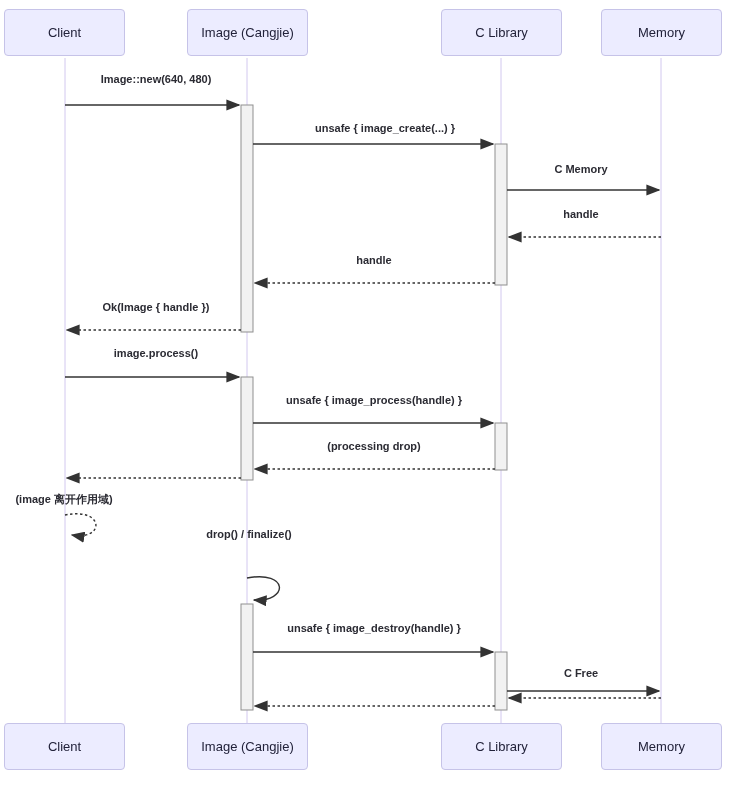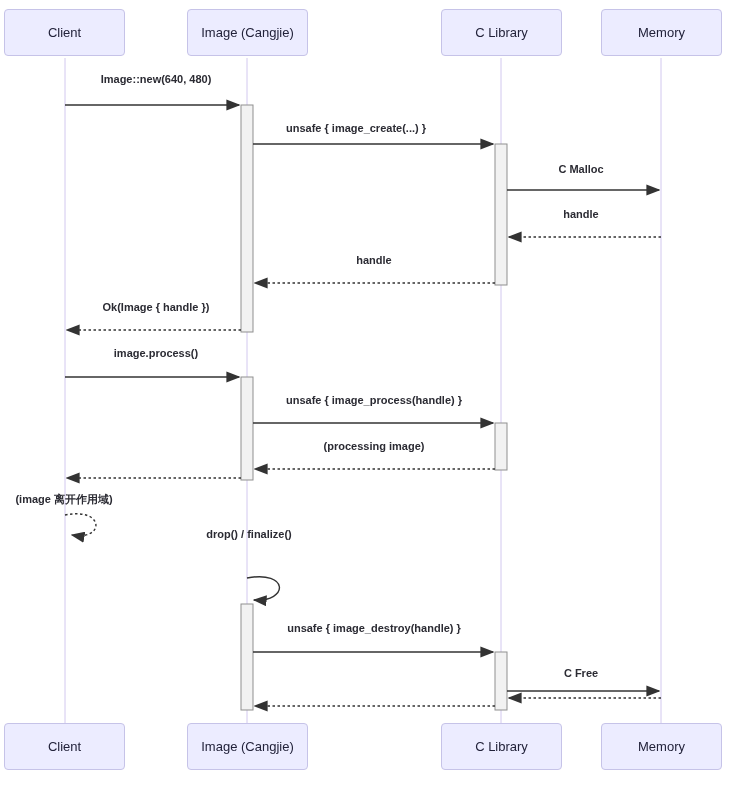--- a/index.html
+++ b/index.html
@@ -90,26 +90,26 @@
   <div class="actor" style="left:187px; top:9px; width:121px;">Image (Cangjie)</div>
   <div class="actor" style="left:441px; top:9px; width:121px;">C Library</div>
   <div class="actor" style="left:601px; top:9px; width:121px;">Memory</div>
 
   <div class="actor" style="left:4px;   top:723px; width:121px;">Client</div>
   <div class="actor" style="left:187px; top:723px; width:121px;">Image (Cangjie)</div>
   <div class="actor" style="left:441px; top:723px; width:121px;">C Library</div>
   <div class="actor" style="left:601px; top:723px; width:121px;">Memory</div>
 
   <div class="msg" style="left:156px; top:73px;">Image::new(640, 480)</div>
-  <div class="msg" style="left:356px; top:122px;">unsafe { image_create(...) }</div>
-  <div class="msg" style="left:581px; top:163px;">C Malloc</div>
+  <div class="msg" style="left:385px; top:122px;">unsafe { image_create(...) }</div>
+  <div class="msg" style="left:581px; top:163px;">C Memory</div>
   <div class="msg" style="left:581px; top:208px;">handle</div>
   <div class="msg" style="left:374px; top:254px;">handle</div>
   <div class="msg" style="left:156px; top:301px;">Ok(Image { handle })</div>
   <div class="msg" style="left:156px; top:347px;">image.process()</div>
   <div class="msg" style="left:374px; top:394px;">unsafe { image_process(handle) }</div>
-  <div class="msg" style="left:374px; top:440px;">(processing image)</div>
+  <div class="msg" style="left:374px; top:440px;">(processing drop)</div>
   <div class="msg" style="left:64px;  top:492px;text-align:right;">(image 离开作用域)</div>
   <div class="msg" style="left:249px; top:528px;">drop() / finalize()</div>
   <div class="msg" style="left:374px; top:622px;">unsafe { image_destroy(handle) }</div>
   <div class="msg" style="left:581px; top:667px;text-align:center;">C Free</div>
 
 </div>
 
 </body></html>

